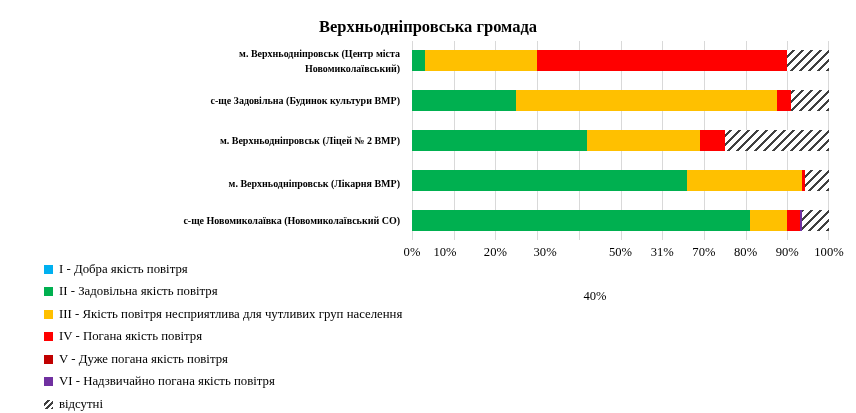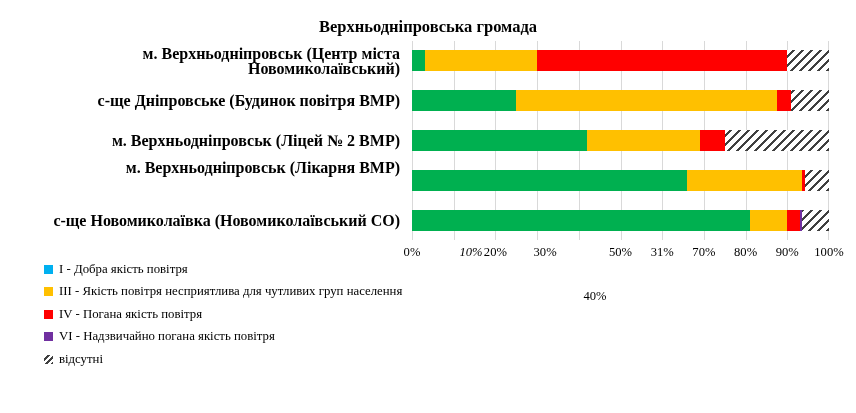--- a/index.html
+++ b/index.html
@@ -52,21 +52,21 @@
       #404040 0px,#404040 2.2px,
       #ffffff 2.2px,#ffffff 6.4px
     );
   }
 
   
   .ylabels{position:absolute;left:0;top:41px;width:408px;height:199px;}
   .ylabel{
     position:absolute;right:8px;
     text-align:right;
-    font-size:16px;font-weight:bold;
+    font-size:10px;font-weight:bold;
     font-family:"Liberation Serif", serif;
     line-height:15px;
     color:#000;
   }
 
   
   .xlabels{position:absolute;left:412px;top:245px;width:417px;height:18px;}
   .xtick{
     position:absolute;top:0;
     transform:translateX(-50%);
@@ -112,26 +112,26 @@
 <div id="chart-root">
 
   <div class="chart-title">Верхньодніпровська громада</div>
 
   <div class="ylabels" id="ylabels">
       <div class="ylabel" style="top: 4.9px; width: 400px;">
         <div>м. Верхньодніпровськ (Центр міста</div>
         <div>Новомиколаївський)</div>
       </div>
       <div class="ylabel" style="top: 52.2px; width: 400px;">
-        <div>с-ще Дніпровське (Будинок повітря ВМР)</div>
+        <div>с-ще Задовільна (Будинок культури ВМР)</div>
       </div>
       <div class="ylabel" style="top: 92px; width: 400px;">
         <div>м. Верхньодніпровськ (Ліцей № 2 ВМР)</div>
       </div>
-      <div class="ylabel" style="top: 119px; width: 400px;">
+      <div class="ylabel" style="top: 135px; width: 400px;">
         <div>м. Верхньодніпровськ (Лікарня ВМР)</div>
       </div>
       <div class="ylabel" style="top: 171.6px; width: 400px;">
         <div>с-ще Новомиколаївка (Новомиколаївський СО)</div>
       </div>
     </div>
 
   <div class="plot-area">
     <div class="gridlines" id="gridlines">
         <div class="gridline axis0" style="left: 0%;"></div>
@@ -186,46 +186,54 @@
             <div class="seg seg-IV" title="IV - Погана якість  повітря: 3%" style="left: 90%; width: 3%;"></div>
             <div class="seg seg-VI" title="VI - Надзвичайно погана якість  повітря: 0.5%" style="left: 93%; width: 0.5%;"></div>
             <div class="seg seg-none" title="відсутні: 6.5%" style="left: 93.5%; width: 6.5%;"></div>
           </div>
         </div>
       </div>
   </div>
 
   <div class="xlabels" id="xlabels">
       <div class="xtick" style="left: 0px;">0%</div>
-      <div class="xtick" style="left: 59px; font-style: italic;">10%</div>
+      <div class="xtick" style="left: 33px;">10%</div>
       <div class="xtick" style="left: 83.4px;">20%</div>
       <div class="xtick" style="left: 125.1px; margin-left: 8px;">30%</div>
       <div class="xtick" style="left: 183px; margin-top: 44px;">40%</div>
       <div class="xtick" style="left: 208.5px;">50%</div>
       <div class="xtick" style="left: 250.2px;">31%</div>
       <div class="xtick" style="left: 291.9px;">70%</div>
       <div class="xtick" style="left: 333.6px;">80%</div>
       <div class="xtick" style="left: 375.3px;">90%</div>
       <div class="xtick" style="left: 417px;">100%</div>
     </div>
 
   <div class="legend" id="legend">
       <div class="legend-item">
         <span class="legend-swatch sw-I"></span>
         <span class="legend-text">I - Добра якість  повітря</span>
       </div>
       <div class="legend-item">
+        <span class="legend-swatch sw-II"></span>
+        <span class="legend-text">II - Задовільна якість  повітря</span>
+      </div>
+      <div class="legend-item">
         <span class="legend-swatch sw-III"></span>
         <span class="legend-text">III - Якість  повітря несприятлива для чутливих груп населення</span>
       </div>
       <div class="legend-item">
         <span class="legend-swatch sw-IV"></span>
         <span class="legend-text">IV - Погана якість  повітря</span>
       </div>
       <div class="legend-item">
+        <span class="legend-swatch sw-V"></span>
+        <span class="legend-text">V - Дуже погана якість  повітря</span>
+      </div>
+      <div class="legend-item">
         <span class="legend-swatch sw-VI"></span>
         <span class="legend-text">VI - Надзвичайно погана якість  повітря</span>
       </div>
       <div class="legend-item">
         <span class="legend-swatch sw-none"></span>
         <span class="legend-text">відсутні</span>
       </div>
     </div>
 
 </div>

